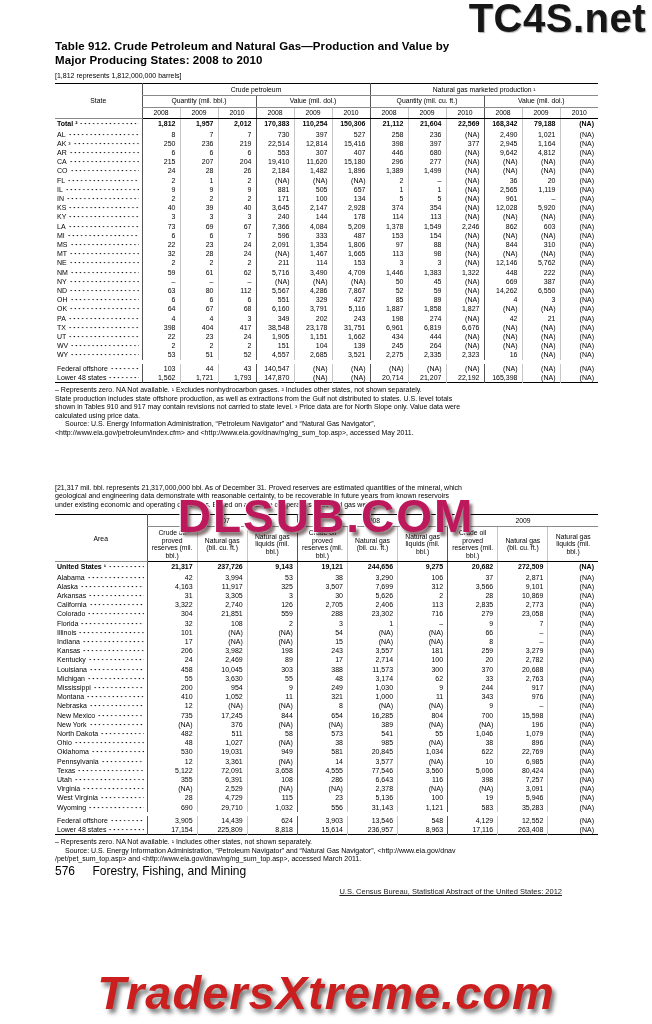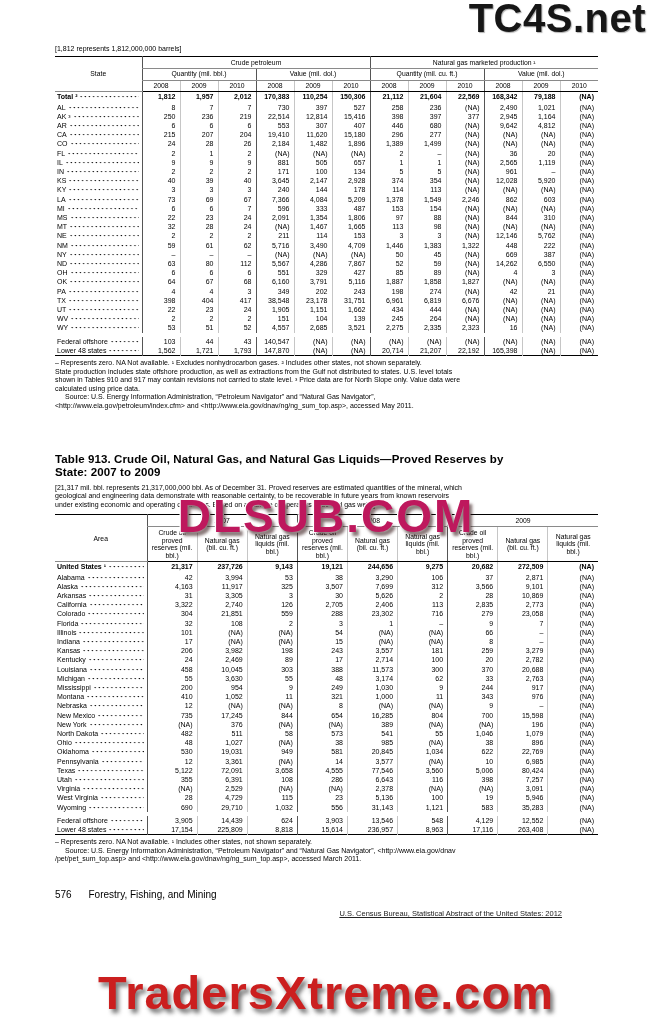--- a/index.html
+++ b/index.html
@@ -30,44 +30,48 @@
   .leader { flex:1; height:7px; margin:0 3px;
     background-image:radial-gradient(circle at 1.2px 4.6px, #111 0.55px, rgba(0,0,0,0) 0.95px);
     background-size:4.2px 7px; background-repeat:repeat-x; }
   tr.bold-row td { font-weight:bold; padding-bottom:1px; }
   tr.spacer-row td { height:4px; }
   .notes { font-size:7px; line-height:8.6px; margin-top:3px; }
   .notes .src1 { text-indent:10px; }
   .section-gap { height:42px; }
   .bracket-note { font-size:7px; line-height:8.6px; margin:4px 0 5px; }
 
-  .page-footer { margin-top:25px; font-size:10px; }
+  .page-footer { margin-top:0; font-size:12px; }
   .page-footer .pagenum { margin-right:14px; }
   .census-line { margin-top:9px; font-size:7.5px; color:#222; text-align:right; padding-right:36px;text-decoration:underline; }
 
   .wm { position:absolute; font-weight:bold; white-space:nowrap; z-index:5;
         font-family:"Liberation Sans", sans-serif; }
   .wm-top { top:-4px; right:6px; font-size:40px; color:#161616; letter-spacing:0.5px;
             text-shadow:1px 1px 1px rgba(110,110,110,0.55); }
   .wm-mid { top:489px; left:50%; transform:translateX(-50%); font-size:46px; color:#be185d;
             -webkit-text-stroke:2.5px #ffffff; paint-order:stroke fill; letter-spacing:2px;
             text-shadow:3px 4px 3px rgba(40,10,10,0.55); }
   .wm-bottom { bottom:4px; left:50%; transform:translateX(-50%); font-size:47px; color:#cb1f1f;
             -webkit-text-stroke:2.5px #ffffff; paint-order:stroke fill; letter-spacing:1px;
-            text-shadow:3px 4px 4px rgba(30,30,30,0.6); }
+            text-shadow:3px 4px 4px rgba(30,30,30,0.6);font-style:italic; }
 </style>
 </head>
 <body>
 
 <div class="wm wm-top">TC4S.net</div>
 <div class="wm wm-mid">DLSUB.COM</div>
 <div class="wm wm-bottom">TradersXtreme.com</div>
 
 <div class="content">
 
+  <div class="t-title">
+    <span>Table 912. Crude Petroleum and Natural Gas—Production and Value by</span><br>
+    <span>Major Producing States: 2008 to 2010</span>
+  </div>
   <div class="unit-note">[1,812 represents 1,812,000,000 barrels]</div>
 
   <table>
     <colgroup>
         <col style="width:87px">
         <col span="12">
       </colgroup>
     <thead>
       <tr class="group-row">
         <th rowspan="3">State</th>
@@ -666,24 +670,20 @@
     <div>– Represents zero. NA Not available. ¹ Excludes nonhydrocarbon gases. ² Includes other states, not shown separately.</div>
     <div>State production includes state offshore production, as well as extractions from the Gulf not distributed to states. U.S. level totals</div>
     <div>shown in Tables 910 and 917 may contain revisions not carried to state level. ³ Price data are for North Slope only. Value data were</div>
     <div>calculated using price data.</div>
     <div class="src1">Source: U.S. Energy Information Administration, “Petroleum Navigator” and “Natural Gas Navigator”,</div>
     <div>&lt;http://www.eia.gov/petroleum/index.cfm&gt; and &lt;http://www.eia.gov/dnav/ng/ng_sum_top.asp&gt;, accessed May 2011.</div>
   </div>
 
   <div class="section-gap"></div>
 
-  <div class="t-title">
-    <span>Table 913. Crude Oil, Natural Gas, and Natural Gas Liquids—Proved Reserves by</span><br>
-    <span>State: 2007 to 2009</span>
-  </div>
   <div class="bracket-note">
     <div>[21,317 mil. bbl. represents 21,317,000,000 bbl. As of December 31. Proved reserves are estimated quantities of the mineral, which</div>
     <div>geological and engineering data demonstrate with reasonable certainty, to be recoverable in future years from known reservoirs</div>
     <div>under existing economic and operating conditions. Based on a sample of operators of oil and gas wells]</div>
   </div>
 
   <table>
     <colgroup>
         <col style="width:92px">
         <col span="9">

